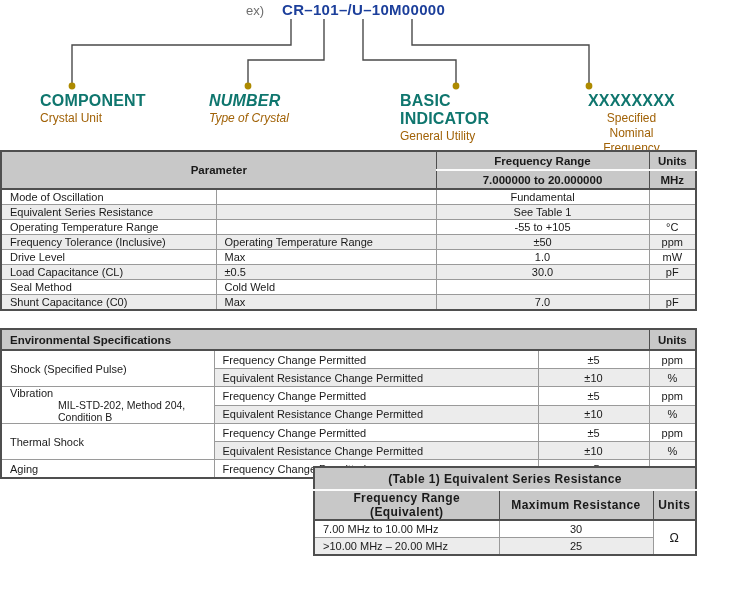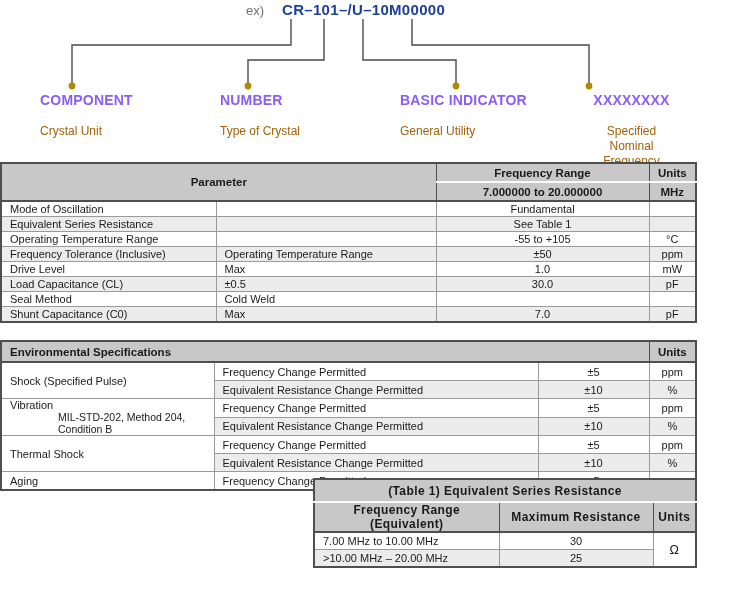--- a/index.html
+++ b/index.html
@@ -6,30 +6,30 @@
   #page{position:relative;width:733px;height:591px;background:#ffffff;
         font-family:"Liberation Sans",sans-serif;color:#1a1a1a;overflow:hidden;}
 
   
   #diagram{position:absolute;top:0;left:0;width:733px;height:150px;}
   #connector-svg{position:absolute;top:0;left:0;}
   #partnumber{position:absolute;left:246px;top:0;height:20px;line-height:20px;white-space:nowrap;}
   #partnumber .ex{font-size:13px;color:#6e6e6e;margin-right:18px;}
   #partnumber .pn{font-size:15px;font-weight:bold;color:#1c3f9b;letter-spacing:.3px;}
   .pn-label{position:absolute;top:92px;}
-  .pn-label .t{font-size:14px;font-weight:bold;color:#8b5cf6;letter-spacing:.2px;margin-bottom:16px;}
+  .pn-label .t{font-size:16px;font-weight:bold;color:#0f766e;letter-spacing:.2px;margin-bottom:1px;}
   .pn-label .d{font-size:12px;color:#a16207;line-height:15px;}
   #pn-label-0{left:40px;width:130px;}
-  #pn-label-1{left:220px;width:130px;}
+  #pn-label-1{left:209px;width:130px;font-style:italic;}
   #pn-label-2{left:400px;width:140px;}
   #pn-label-3{left:584px;width:95px;text-align:center;}
 
   
   table{border-collapse:collapse;table-layout:fixed;position:absolute;background:#fff;
-        font-size:11px;color:#1a1a1a;margin-top:12px;}
+        font-size:11px;color:#1a1a1a;}
   table{border:2px solid #4f4f4f;}
   th{background:#c8c8c8;border:1px solid #4f4f4f;font-weight:bold;font-size:11.5px;
      text-align:center;padding:0;}
   td{border:1px solid #9a9a9a;padding:0 0 0 8px;text-align:left;}
   td.c{text-align:center;padding:0;}
   thead{border-bottom:2px solid #4f4f4f;}
   tr.alt-candidate:nth-child(even) td{background:#ececec;}
   .white-sep{border-bottom:2px solid #fbfbfb;}
 
   

